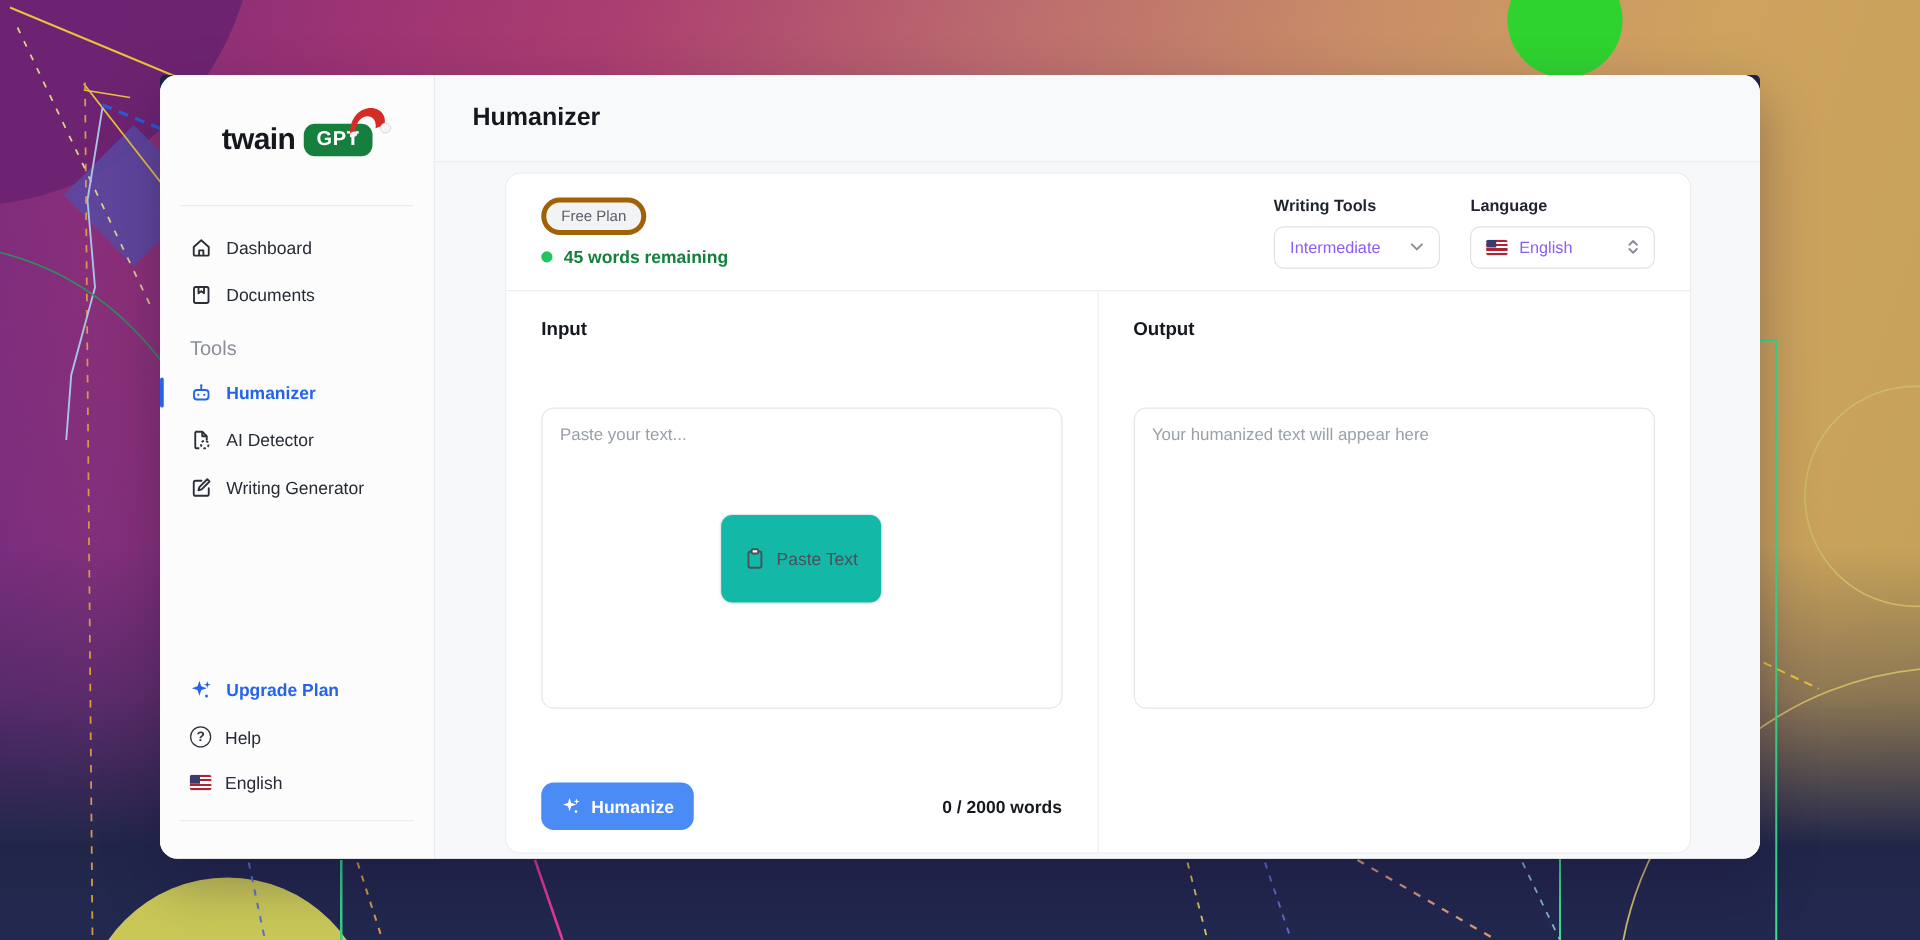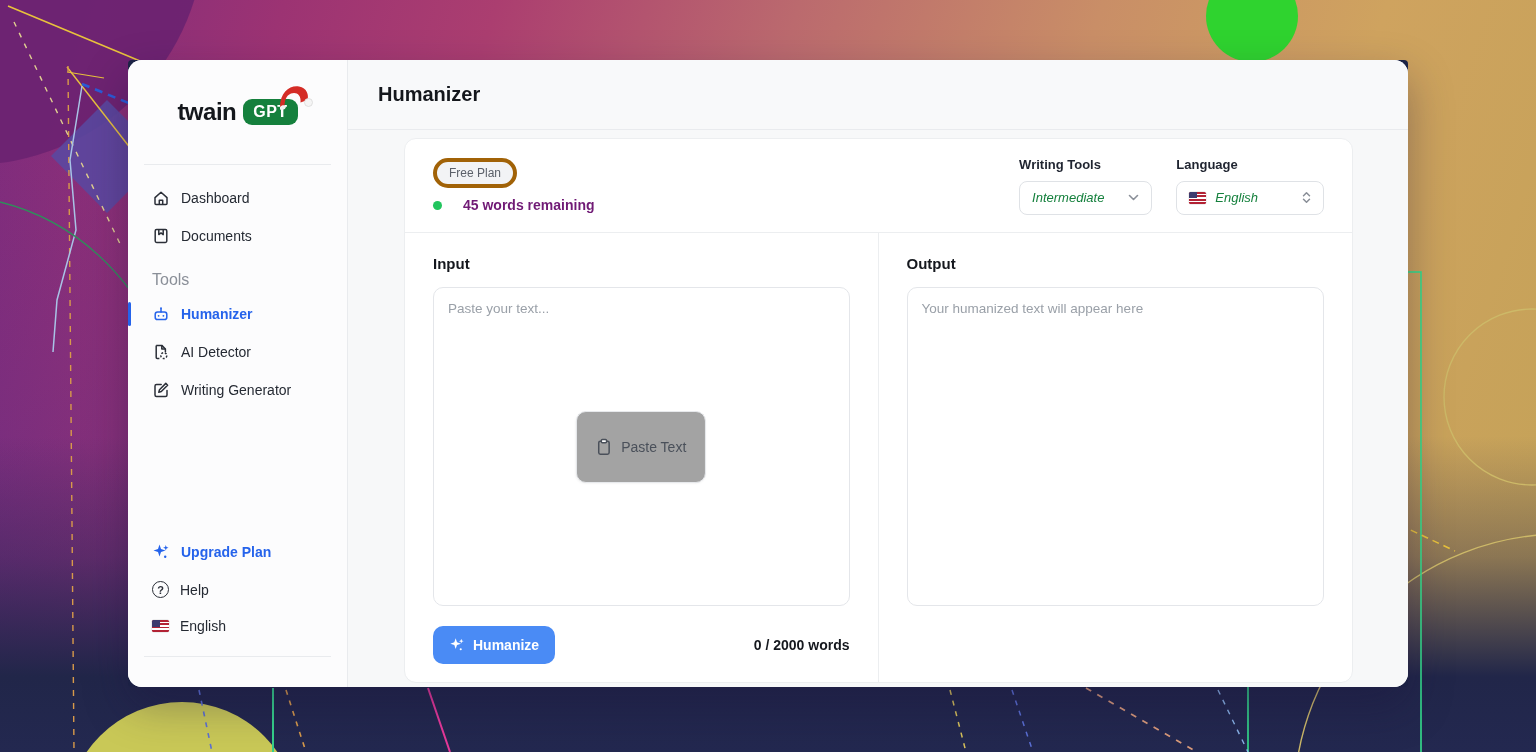--- a/index.html
+++ b/index.html
@@ -64,42 +64,42 @@
   .card { position:absolute; left:56px; right:55px; top:8px; bottom:4px;
     background:#fff; border:1px solid #eceef0; border-radius:12px;
     display:flex; flex-direction:column; overflow:hidden; }
 
   .toprow { flex:none; height:94px; display:flex; align-items:center; justify-content:space-between;
     padding:0 28px; border-bottom:1px solid #eceef0; }
   .plan-pill { display:inline-block; background:#f2f3f5; border:4px solid #a16207; color:#5b6069;
     font-size:12px; padding:4px 12px; border-radius:999px; }
   .words-row { display:flex; align-items:center; gap:9px; margin-top:9px; }
   .green-dot { width:9px; height:9px; border-radius:50%; background:#22c55e; }
-  .words-text { font-size:14px; font-weight:700; color:#701a75;margin-left:12px; }
+  .words-text { font-size:14px; font-weight:700; color:#15803d; }
   .selects { display:flex; gap:24px; }
   .sel-group { display:flex; flex-direction:column; }
   .sel-label { font-size:13px; font-weight:700; color:#1f2430; margin-bottom:9px; }
   .sel { height:34px; background:#fff; border:1px solid #dfe2e6; border-radius:8px;
-    display:flex; align-items:center; gap:9px; padding:0 12px; font-size:13px; color:#15803d; cursor:pointer;font-style:italic; }
+    display:flex; align-items:center; gap:9px; padding:0 12px; font-size:13px; color:#8b5cf6; cursor:pointer; }
   .sel .spacer { width:6px; }
   .chev { color:#8a8f98; display:flex; }
 
   .panels { flex:1; display:flex; min-height:0; }
-  .panel { width:50%; padding:22px 28px 18px; display:flex; flex-direction:column; min-width:0; }
+  .panel { width:50%; padding:22px 28px 18px; display:flex; flex-direction:column; min-width:0;gap:39px; }
   .panel.input { border-right:1px solid #eceef0; }
   .panel-title { font-size:15px; font-weight:700; color:#15181e; margin-bottom:15px; }
   .textbox { flex:1; position:relative; border:1px solid #e4e6ea; border-radius:10px;
     margin-bottom:20px; background:#fff; }
   .textbox textarea { position:absolute; inset:0; width:100%; height:100%; border:none; outline:none;
     resize:none; background:transparent; font-family:"Liberation Sans", sans-serif;
     font-size:13.5px; color:#2a2f38; padding:13px 14px; }
   .textbox textarea::placeholder { color:#9aa0a8; }
   .placeholder-text { position:absolute; left:14px; top:13px; font-size:13.5px; color:#9aa0a8; }
   .paste-btn { position:absolute; left:50%; top:50%; transform:translate(-50%,-50%);
-    display:flex; align-items:center; gap:9px; background:#a3a3a3; border:1px solid #e7e9ec;
+    display:flex; align-items:center; gap:9px; background:#14b8a6; border:1px solid #e7e9ec;
     border-radius:10px; padding:26px 19px; font-size:14px; color:#4a505a; cursor:pointer;
     box-shadow:0 1px 2px rgba(20,24,33,.04); font-family:inherit; }
   .panel-foot { flex:none; height:38px; display:flex; align-items:center; justify-content:space-between; }
   .humanize-btn { display:flex; align-items:center; gap:8px; background:#4a8bf5; color:#fff;
     border:none; border-radius:10px; padding:0 16px; height:38px; font-size:14px; font-weight:700;
     cursor:pointer; font-family:inherit; }
   .counter { font-size:14px; font-weight:700; color:#15181e; }
 </style>
 </head>
 <body>

